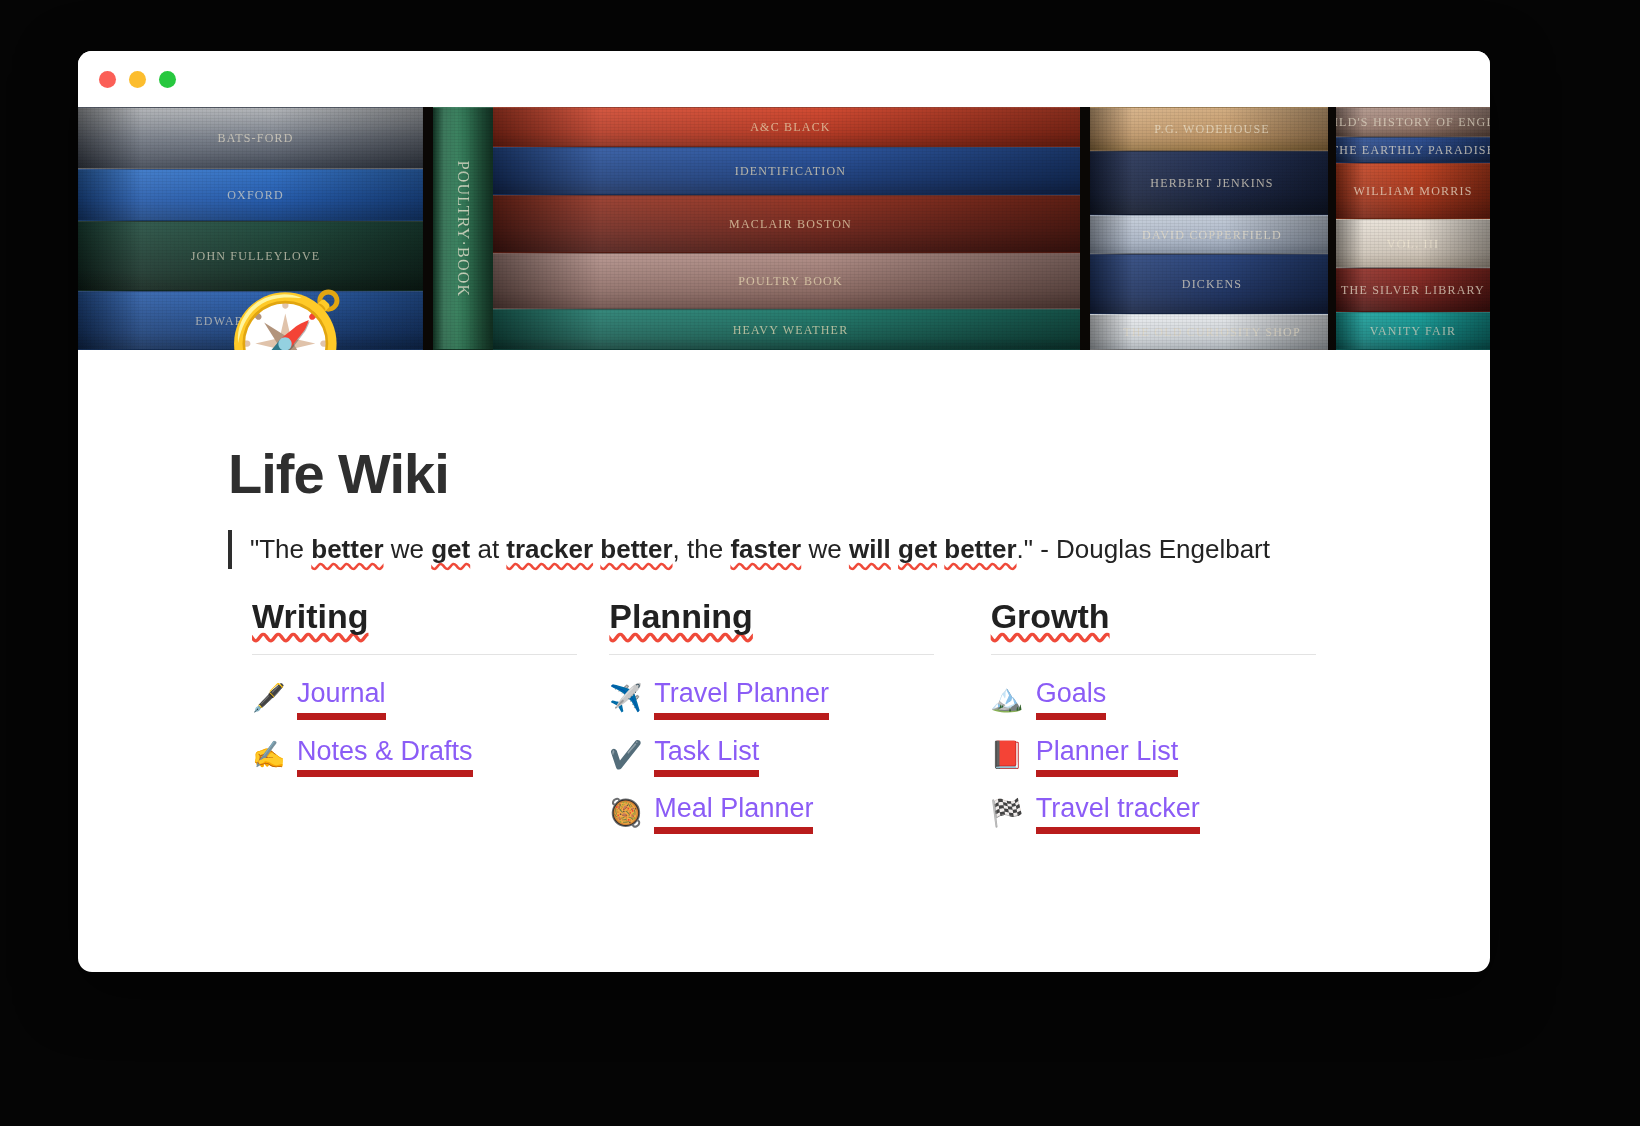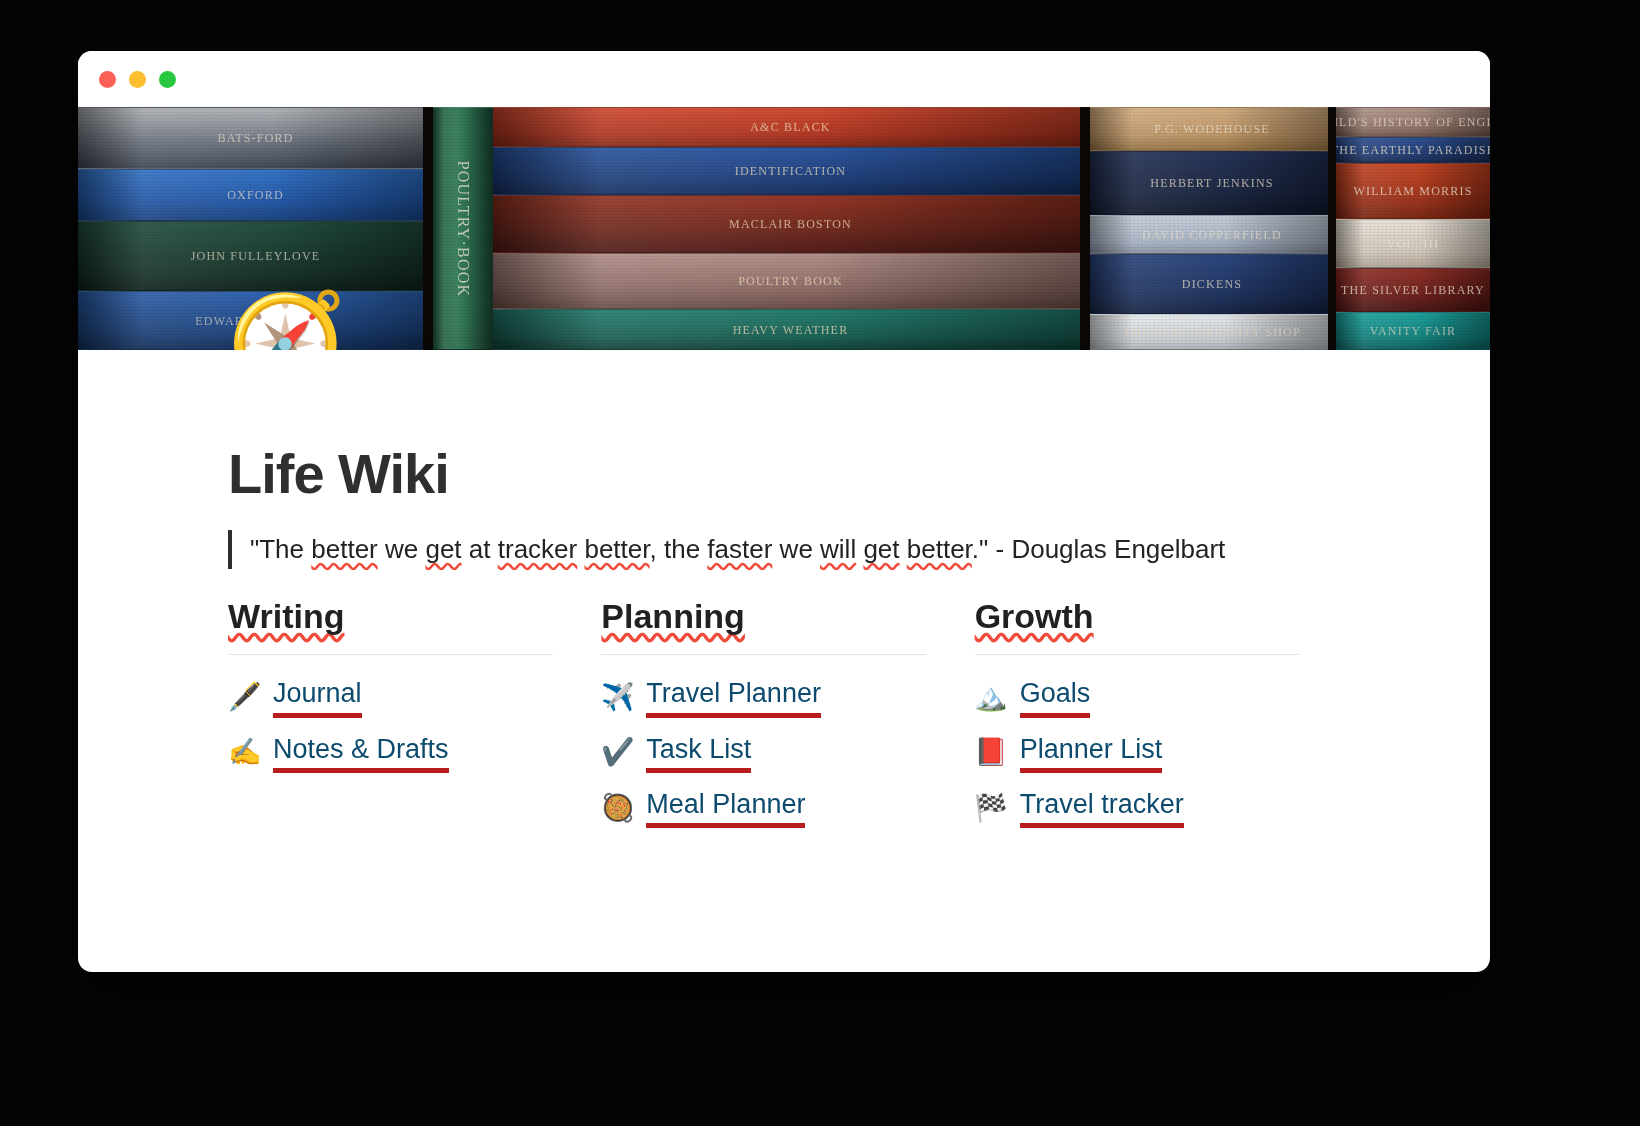--- a/index.html
+++ b/index.html
@@ -145,34 +145,35 @@
   .quote-text {
     font-size: 26px;
     color: #232323;
     line-height: 1.35;
     padding: 2px 0;
   }
   .sp {
     text-decoration: underline wavy #ef4a3a;
     text-decoration-skip-ink: none;
     text-underline-offset: 4px;
+    font-weight: bold;
   }
 
   .placeholder {
     font-size: 26px;
     color: #a9a9a9;
     margin-bottom: 76px;
   }
 
   
   .columns {
     display: flex;
     gap: 0;
   }
-  .col { width: 396px; }
+  .col { width: 396px; margin-left: 24px; }
   .col:nth-child(2) { margin-left: 0; }
 
   .col-head {
     font-size: 34px;
     font-weight: bold;
     color: #212121;
     display: inline-block;
     line-height: 1.15;
     text-decoration: underline wavy #ef4a3a;
     text-decoration-skip-ink: none;
@@ -196,22 +197,22 @@
   .link-emoji {
     font-size: 27px;
     line-height: 1;
     width: 32px;
     text-align: center;
     flex: none;
     user-select: none;
   }
   .link-label {
     font-size: 27px;
-    color: #0c4a6e;
-    border-bottom: 5px solid #b91c1c;
+    color: #8b5cf6;
+    border-bottom: 7px solid #b91c1c;
     padding-bottom: 3px;
     line-height: 1.2;
   }
 </style>
 </head>
 <body>
 
 <div id="app-root">
 
   <div class="window">

